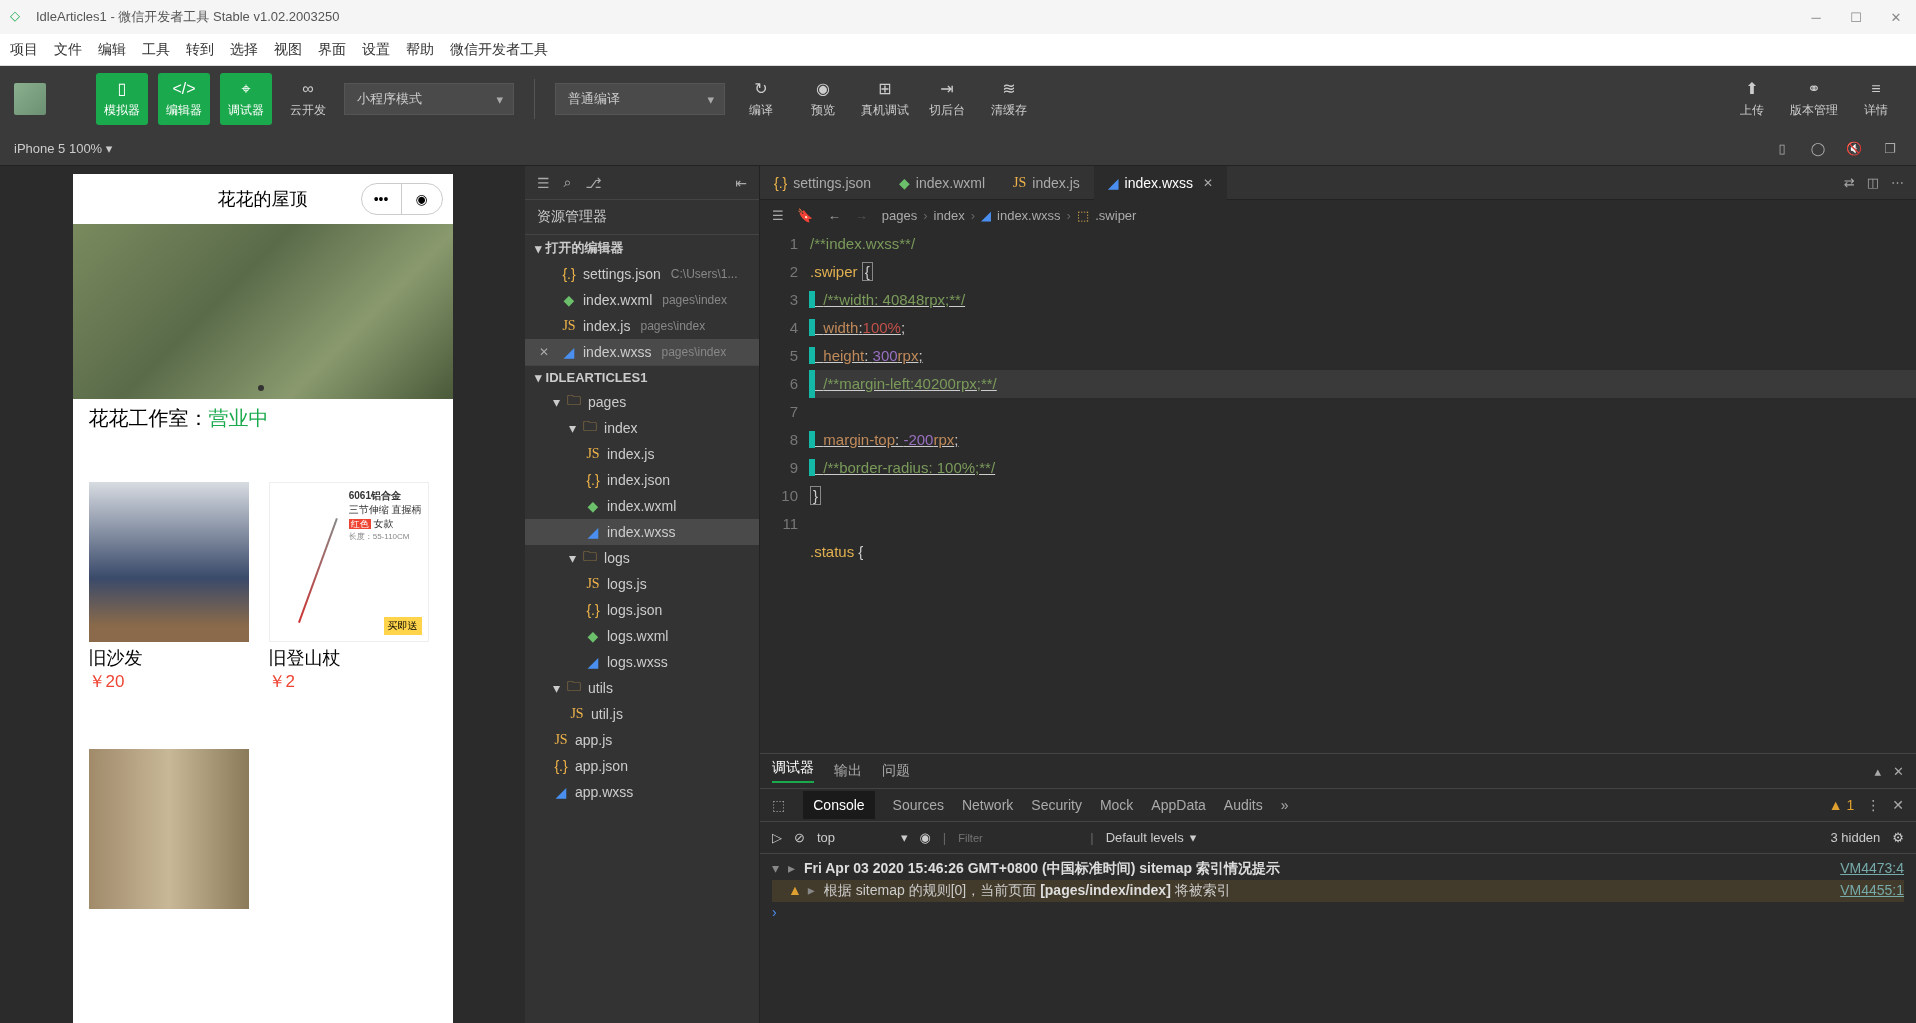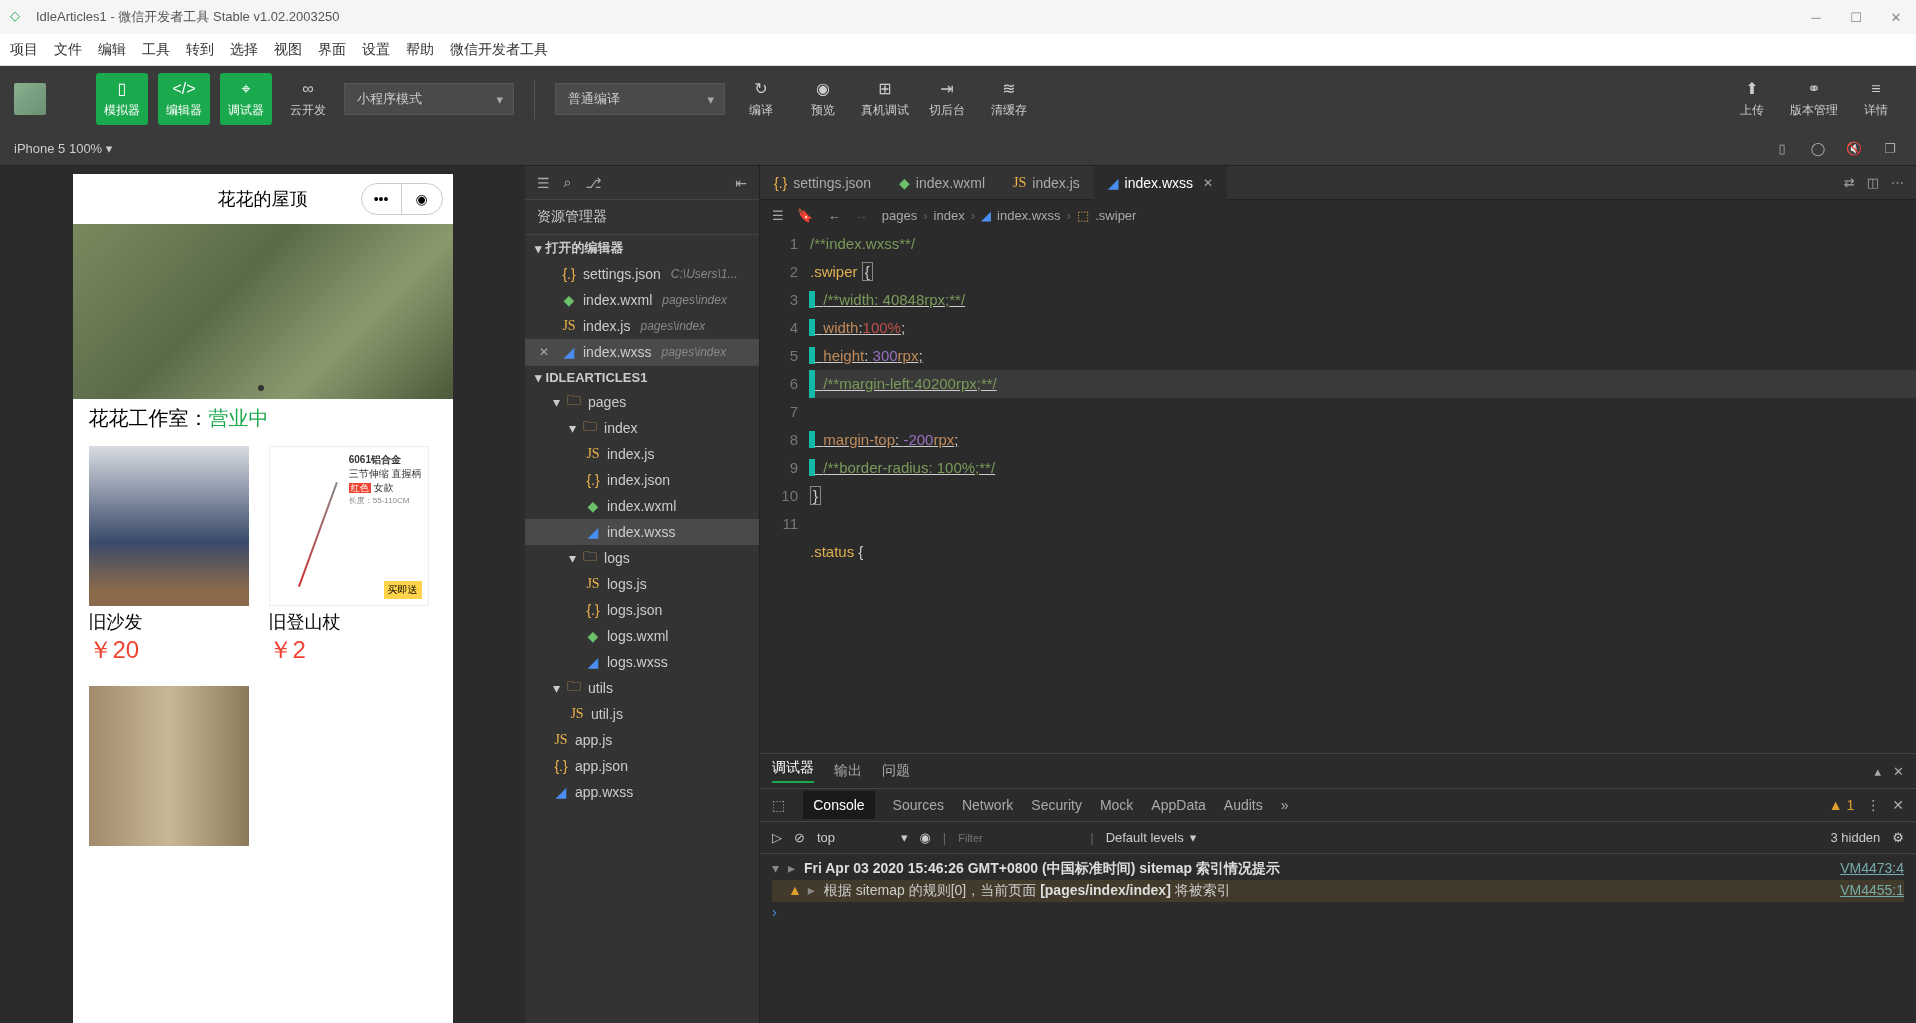--- a/index.html
+++ b/index.html
@@ -39,43 +39,43 @@
 .phone { width: 380px; background: #fff; color: #000; margin-top: 8px; }
 .phone-header { height: 50px; display: flex; align-items: center; justify-content: center; position: relative; font-size: 18px; }
 .phone-header .menu-pill { position: absolute; right: 10px; display: flex; border: 1px solid #ccc; border-radius: 20px; }
 .phone-header .menu-pill span { width: 40px; height: 30px; display: flex; align-items: center; justify-content: center; font-size: 14px; }
 .phone-header .menu-pill span:first-child { border-right: 1px solid #ccc; }
 .phone-swiper { height: 175px; background: linear-gradient(135deg, #7a8a5e 0%, #5a6b4a 40%, #8a9a6e 70%, #4a5a3a 100%); position: relative; }
 .phone-swiper::after { content: ""; position: absolute; bottom: 8px; left: 50%; transform: translateX(-5px); width: 6px; height: 6px; background: #333; border-radius: 50%; }
 .phone-status { padding: 6px 16px; font-size: 20px; }
 .phone-status .open { color: #1aa94c; }
 .phone-grid { display: flex; flex-wrap: wrap; padding: 8px 16px; gap: 20px; }
-.product { width: 160px; }
+.product { width: 160px; margin-top: 36px; }
 .product .pimg { width: 160px; height: 160px; background: #eee; display: flex; align-items: center; justify-content: center; }
 .product .pname { font-size: 18px; margin-top: 4px; }
-.product .pprice { color: #e43; font-size: 24px; }
+.product .pprice { color: #e43; font-size: 17px; }
 .pimg.sofa { background: linear-gradient(180deg, #d8dce2 0%, #3a4a6a 60%, #8a6a4a 90%); }
 .pimg.stick { background: #fff; border: 1px solid #eee; position: relative; }
 .stick-text { position: absolute; top: 6px; right: 6px; font-size: 10px; color: #333; text-align: left; }
 .stick-red { background: #e43; color: #fff; font-size: 9px; padding: 0 2px; }
 .stick-buy { position: absolute; bottom: 6px; right: 6px; background: #ffd34a; font-size: 10px; padding: 2px 4px; }
 .pimg.door { background: linear-gradient(90deg, #a08a6a 0%, #c8b898 50%, #8a7a5a 100%); }
 
 
 .explorer { width: 235px; background: #333; border-right: 1px solid #222; overflow: hidden; }
 .explorer .exp-top { height: 34px; display: flex; align-items: center; gap: 14px; padding: 0 12px; border-bottom: 1px solid #444; }
 .explorer .exp-top span { color: #aaa; font-size: 14px; }
 .exp-title { padding: 8px 12px; color: #ccc; font-size: 14px; }
 .exp-section { padding: 4px 10px; color: #ccc; font-size: 13px; font-weight: bold; border-top: 1px solid #444; display: flex; align-items: center; gap: 4px; }
 .tree { }
 .tree-item { display: flex; align-items: center; height: 26px; padding-left: 14px; gap: 6px; font-size: 14px; cursor: pointer; }
 .tree-item.active { background: #4a4a4a; }
 .tree-item .close-x { margin-right: 4px; color: #aaa; font-size: 12px; width: 12px; }
 .tree-item .fico { width: 16px; text-align: center; }
-.tree-item .fpath { color: #888; margin-left: 4px; font-size: 12px; white-space: nowrap; overflow: hidden; text-overflow: ellipsis; font-style: italic; }
+.tree-item .fpath { color: #888; margin-left: 4px; font-size: 12px; white-space: nowrap; overflow: hidden; text-overflow: ellipsis; }
 .ico-json { color: #f0b44a; }
 .ico-wxml { color: #6cc06c; }
 .ico-js { color: #f0b44a; font-family: Liberation Serif, serif; }
 .ico-wxss { color: #4a8ff0; }
 .ico-folder { color: #d0a050; }
 .indent1 { padding-left: 28px; }
 .indent2 { padding-left: 44px; }
 .indent3 { padding-left: 60px; }
 
 

